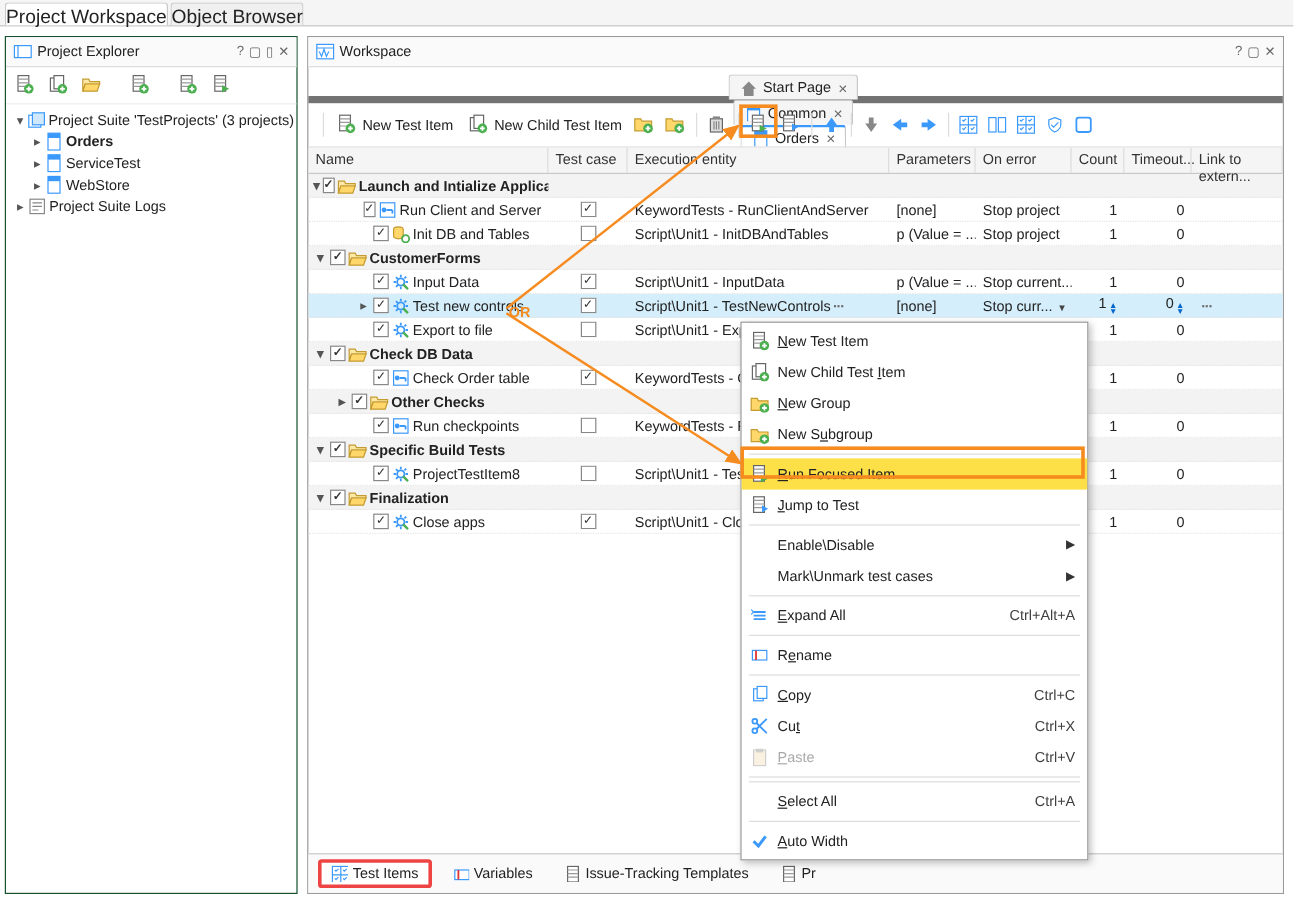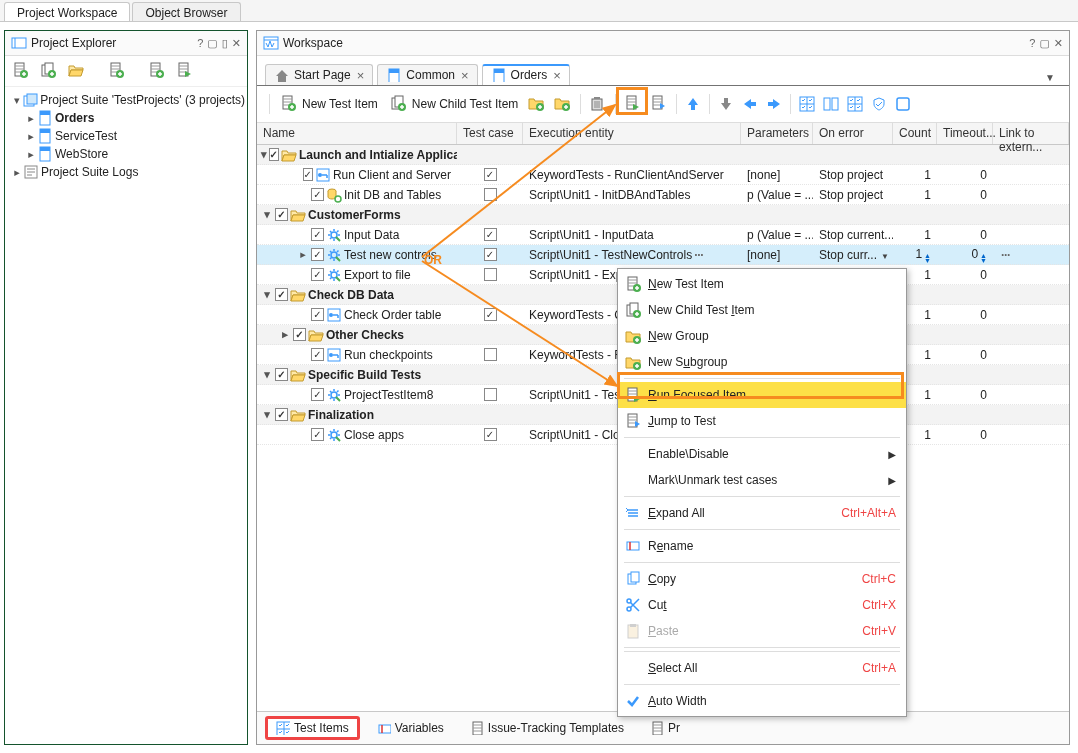--- a/index.html
+++ b/index.html
@@ -1,20 +1,20 @@
 <!DOCTYPE html>
 <html><head>
 <meta charset="utf-8">
 <style>
 * { box-sizing: border-box; margin: 0; padding: 0; }
 body { font-family: "Segoe UI", Tahoma, sans-serif; font-size: 12px; color: #222; background: #fff; width: 1078px; height: 753px; overflow: hidden; position: relative; }
 
 
 .top-tabs { display: flex; height: 22px; border-bottom: 1px solid #c8c8c8; padding-left: 4px; padding-top: 2px; background: #f5f5f5; }
-.top-tab { padding: 3px 12px; border: 1px solid #c8c8c8; border-bottom: none; background: #fff; margin-right: 2px; font-size: 12px; border-radius: 3px 3px 0 0; }
+.top-tab { padding: 3px 0; border: 1px solid #c8c8c8; border-bottom: none; background: #fff; margin-right: 2px; font-size: 16px; border-radius: 3px 3px 0 0; }
 .top-tab.inactive { background: #f0f0f0; }
 
 .main { display: flex; height: calc(100% - 22px); }
 
 
 .left-panel { width: 244px; border: 1px solid #14532d; margin: 8px 4px 8px 4px; display: flex; flex-direction: column; background: #fff; }
 .panel-title { display: flex; align-items: center; padding: 4px 6px; background: #fafafa; border-bottom: 1px solid #ddd; }
 .panel-title .icon-slot { margin-right: 4px; display: inline-flex; }
 .panel-title .title-text { flex: 1; }
 .panel-title .ctrl { margin-left: 4px; font-size: 11px; color: #666; cursor: pointer; }
@@ -27,21 +27,21 @@
 .tree-row .lbl { padding-left: 2px; }
 .tree-row.bold .lbl { font-weight: bold; }
 .indent1 { padding-left: 18px; }
 
 
 .right-panel { flex: 1; border: 1px solid #999; margin: 8px 8px 8px 4px; display: flex; flex-direction: column; position: relative; }
 .ws-title { display: flex; align-items: center; padding: 4px 6px; background: #fafafa; border-bottom: 1px solid #ddd; }
 .ws-title .ctrl { margin-left: auto; font-size: 11px; color: #666; }
 
 
-.file-tabs { display: flex; align-items: flex-end; padding: 6px 8px 0 8px; border-bottom: 1px solid #737373; height: 30px; }
+.file-tabs { display: flex; align-items: center; padding: 6px 8px 0 8px; border-bottom: 6px solid #737373; height: 30px; flex-direction: column; }
 .file-tab { display: flex; align-items: center; padding: 3px 8px; border: 1px solid #c8c8c8; border-bottom: none; background: #f5f5f5; margin-right: 4px; border-radius: 3px 3px 0 0; gap: 6px; }
 .file-tab.active { background: #fff; border-top: 2px solid #3b99fc; padding-top: 2px; }
 .file-tab .close { font-size: 13px; color: #666; cursor: pointer; line-height: 1; }
 .file-tabs .drop { margin-left: auto; color: #555; cursor: pointer; padding: 2px 6px; font-size: 10px; }
 
 
 .toolbar { display: flex; align-items: center; padding: 6px 8px; gap: 0; border-bottom: 1px solid #ddd; }
 .tbtn { display: flex; align-items: center; padding: 3px 6px; gap: 4px; cursor: pointer; }
 .tbtn.iconly { padding: 3px 4px; }
 .tbtn svg { display: block; }
@@ -80,21 +80,21 @@
 .bottom-tabs { display: flex; border-top: 1px solid #c8c8c8; padding: 4px 8px; gap: 8px; background: #fafafa; }
 .btab { display: flex; align-items: center; gap: 4px; padding: 2px 8px; border: 1px solid transparent; }
 .btab.active { border: 3px solid #ef4444; background: #fff; border-radius: 3px; }
 
 
 .context-menu { position: absolute; left: 614px; top: 268px; width: 290px; background: #fff; border: 1px solid #999; box-shadow: 2px 2px 6px rgba(0,0,0,0.25); z-index: 10; padding: 2px 0; }
 .cm-item { display: flex; align-items: center; height: 26px; padding: 0 10px 0 30px; position: relative; cursor: pointer; }
 .cm-item.highlighted { background: #fde047; align-items: center; }
 .cm-item.disabled { color: #aaa; }
 .cm-item .cm-icon { position: absolute; left: 6px; width: 18px; display: flex; justify-content: center; }
-.cm-item .shortcut { margin-left: auto; color: #ef4444; }
+.cm-item .shortcut { margin-left: auto; color: #404040; }
 .cm-item .sub { margin-left: auto; color: #333; font-size: 10px; }
 .cm-sep { height: 1px; background: #ddd; margin: 3px 6px; }
 
 
 .hl { position: absolute; border: 3px solid #f68b1f; pointer-events: none; z-index: 20; }
 .hl.run-btn { left: 613px; top: 90px; width: 32px; height: 28px; }
 .hl.run-item { left: 615px; top: 373px; width: 287px; height: 27px; }
 .or-label { position: absolute; left: 420px; top: 252px; color: #f68b1f; font-weight: bold; z-index: 21; pointer-events: none; }
 
 

